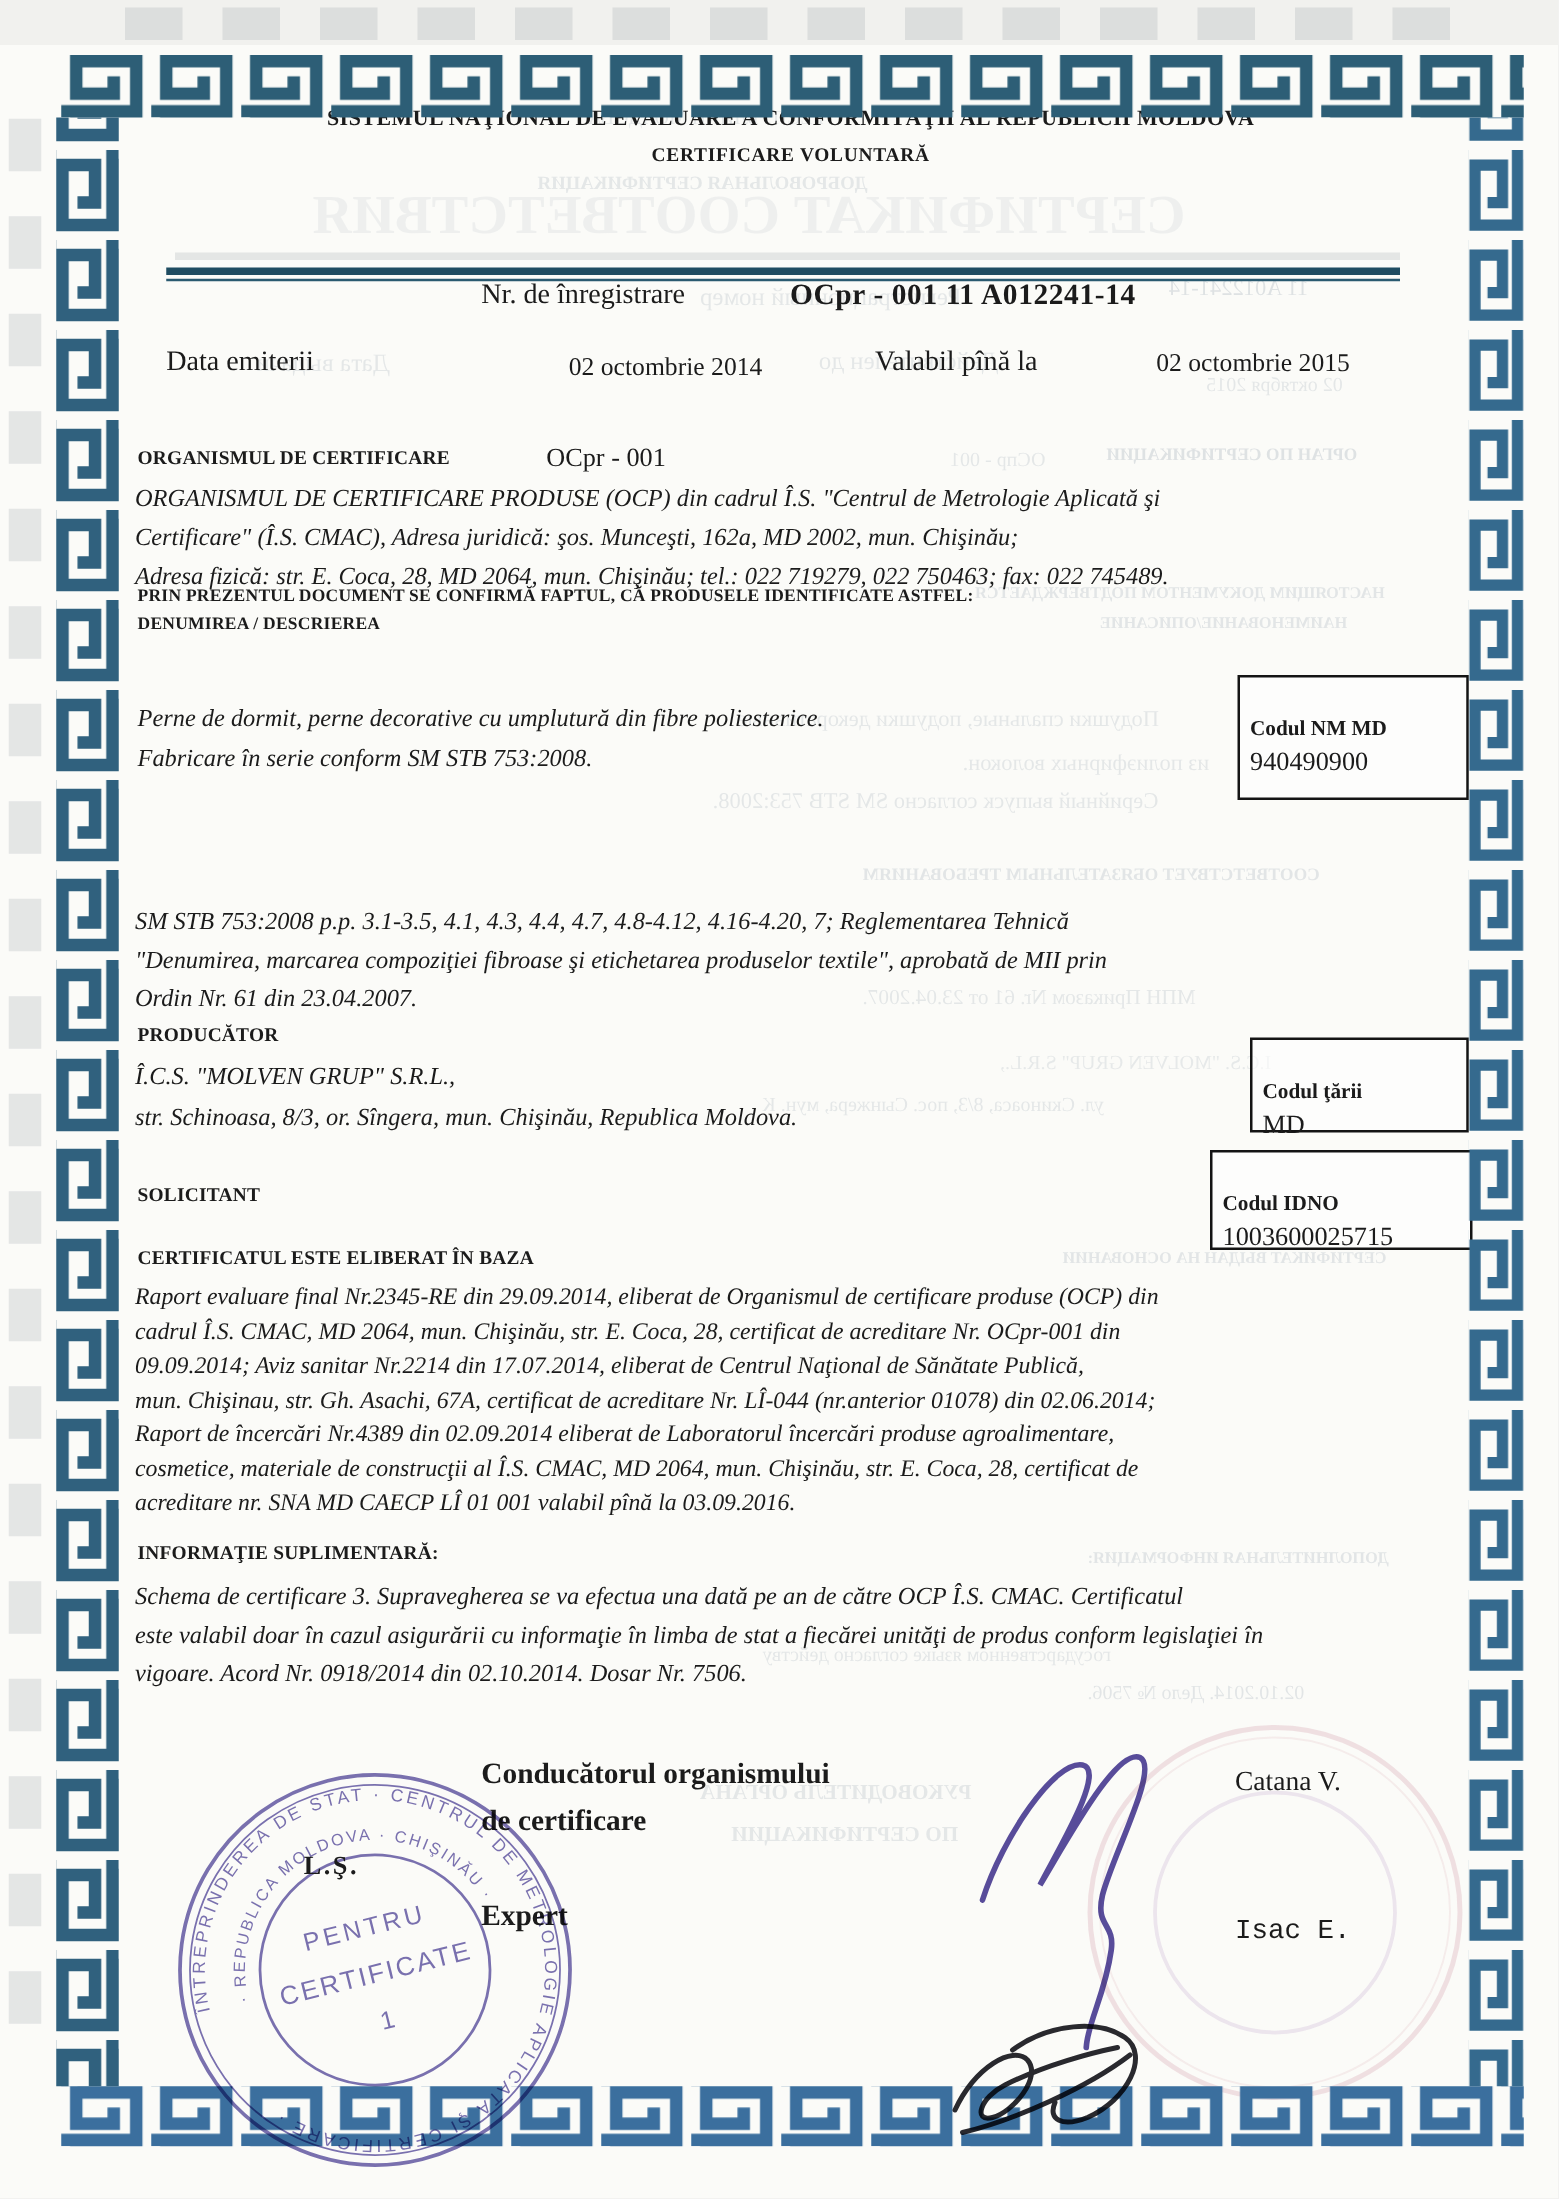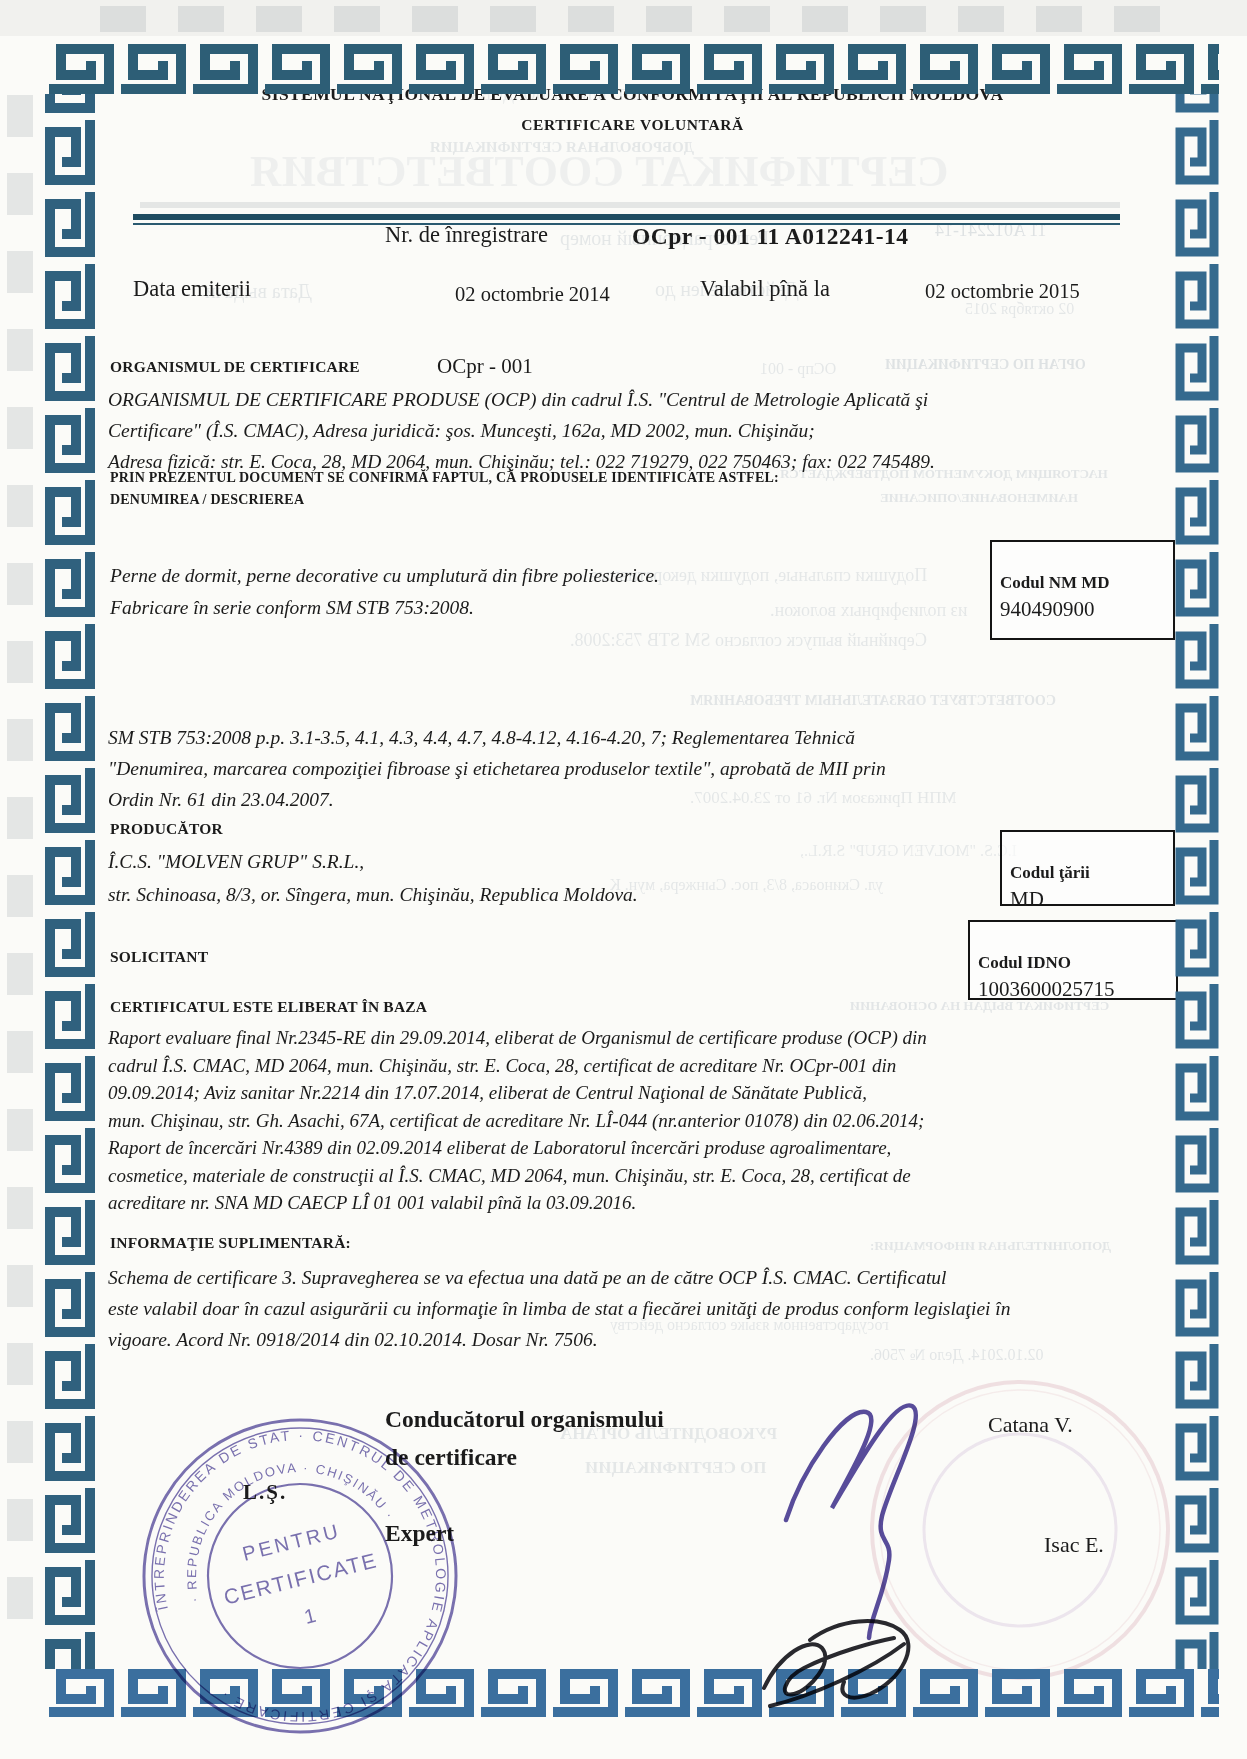--- a/index.html
+++ b/index.html
@@ -177,21 +177,21 @@
 
   <div class="sec-label" style="left:110px;top:1234px;">INFORMAŢIE SUPLIMENTARĂ:</div>
   <div class="para" style="left:108px;top:1262px;width:1060px;">Schema de certificare 3. Supravegherea  se va efectua una dată pe an de către OCP Î.S. CMAC. Certificatul
 este valabil doar în cazul asigurării cu informaţie în limba de stat a fiecărei unităţi de produs conform legislaţiei în
 vigoare. Acord Nr. 0918/2014 din 02.10.2014. Dosar Nr. 7506.</div>
 
   <div class="foot-label" style="left:385px;top:1406px;">Conducătorul organismului</div>
   <div class="foot-label" style="left:385px;top:1444px;">de certificare</div>
   <div class="foot-name" style="left:988px;top:1412px;">Catana V.</div>
   <div class="foot-label" style="left:385px;top:1520px;">Expert</div>
-  <div class="foot-name" style="left:1044px;top:1532px;">Isac E.</div>
+  <div class="foot-name" style="left:988px;top:1532px;font-family:Liberation Mono, monospace;">Isac E.</div>
   <div class="ls">L.Ş.</div>
 
   <svg class="abs ink" style="left:122px;top:1398px;z-index:5;opacity:.8;transform:rotate(-14deg);color:#5a4fa0;" width="356" height="356" viewBox="0 0 356 356">
     <defs>
       <path id="arcOut" d="M178,178 m-136,0 a136,136 0 1,1 272,0 a136,136 0 1,1 -272,0"></path>
       <path id="arcIn" d="M178,178 m-104,0 a104,104 0 1,1 208,0 a104,104 0 1,1 -208,0"></path>
     </defs>
     <circle cx="178" cy="178" r="156" fill="none" stroke="currentColor" stroke-width="3"></circle>
     <circle cx="178" cy="178" r="148" fill="none" stroke="currentColor" stroke-width="1.4"></circle>
     <circle cx="178" cy="178" r="92" fill="none" stroke="currentColor" stroke-width="2.2"></circle>

